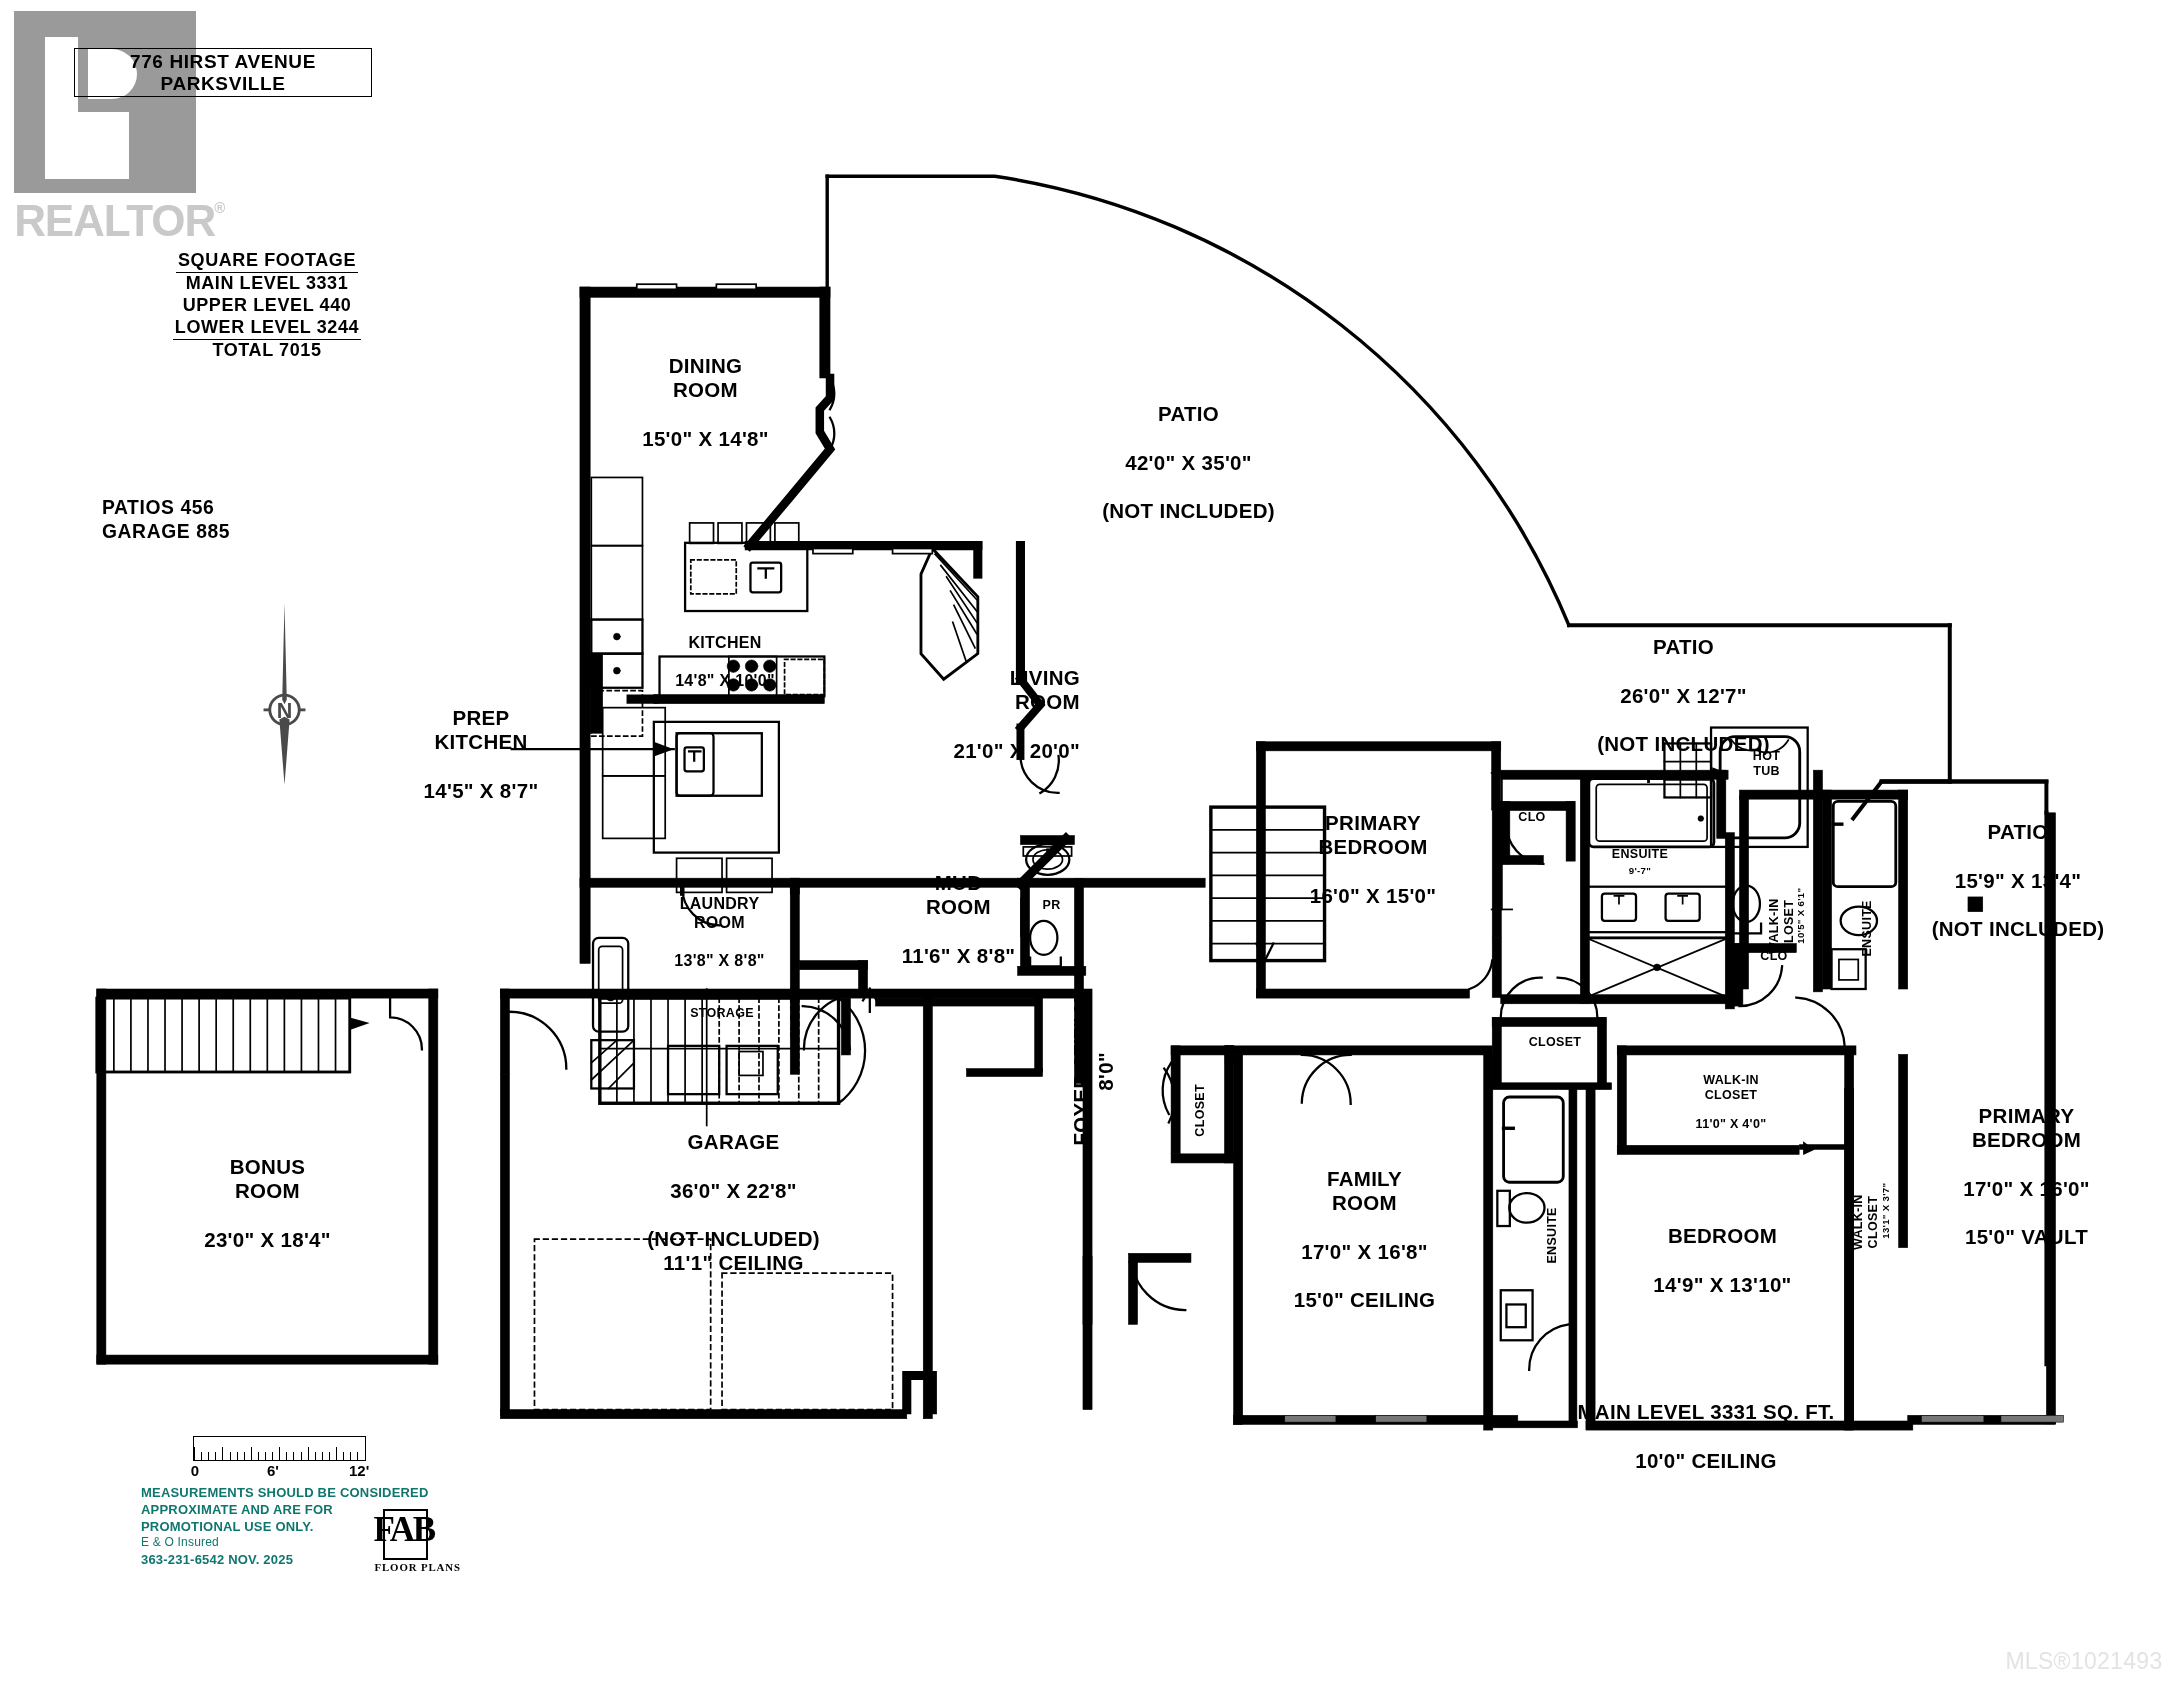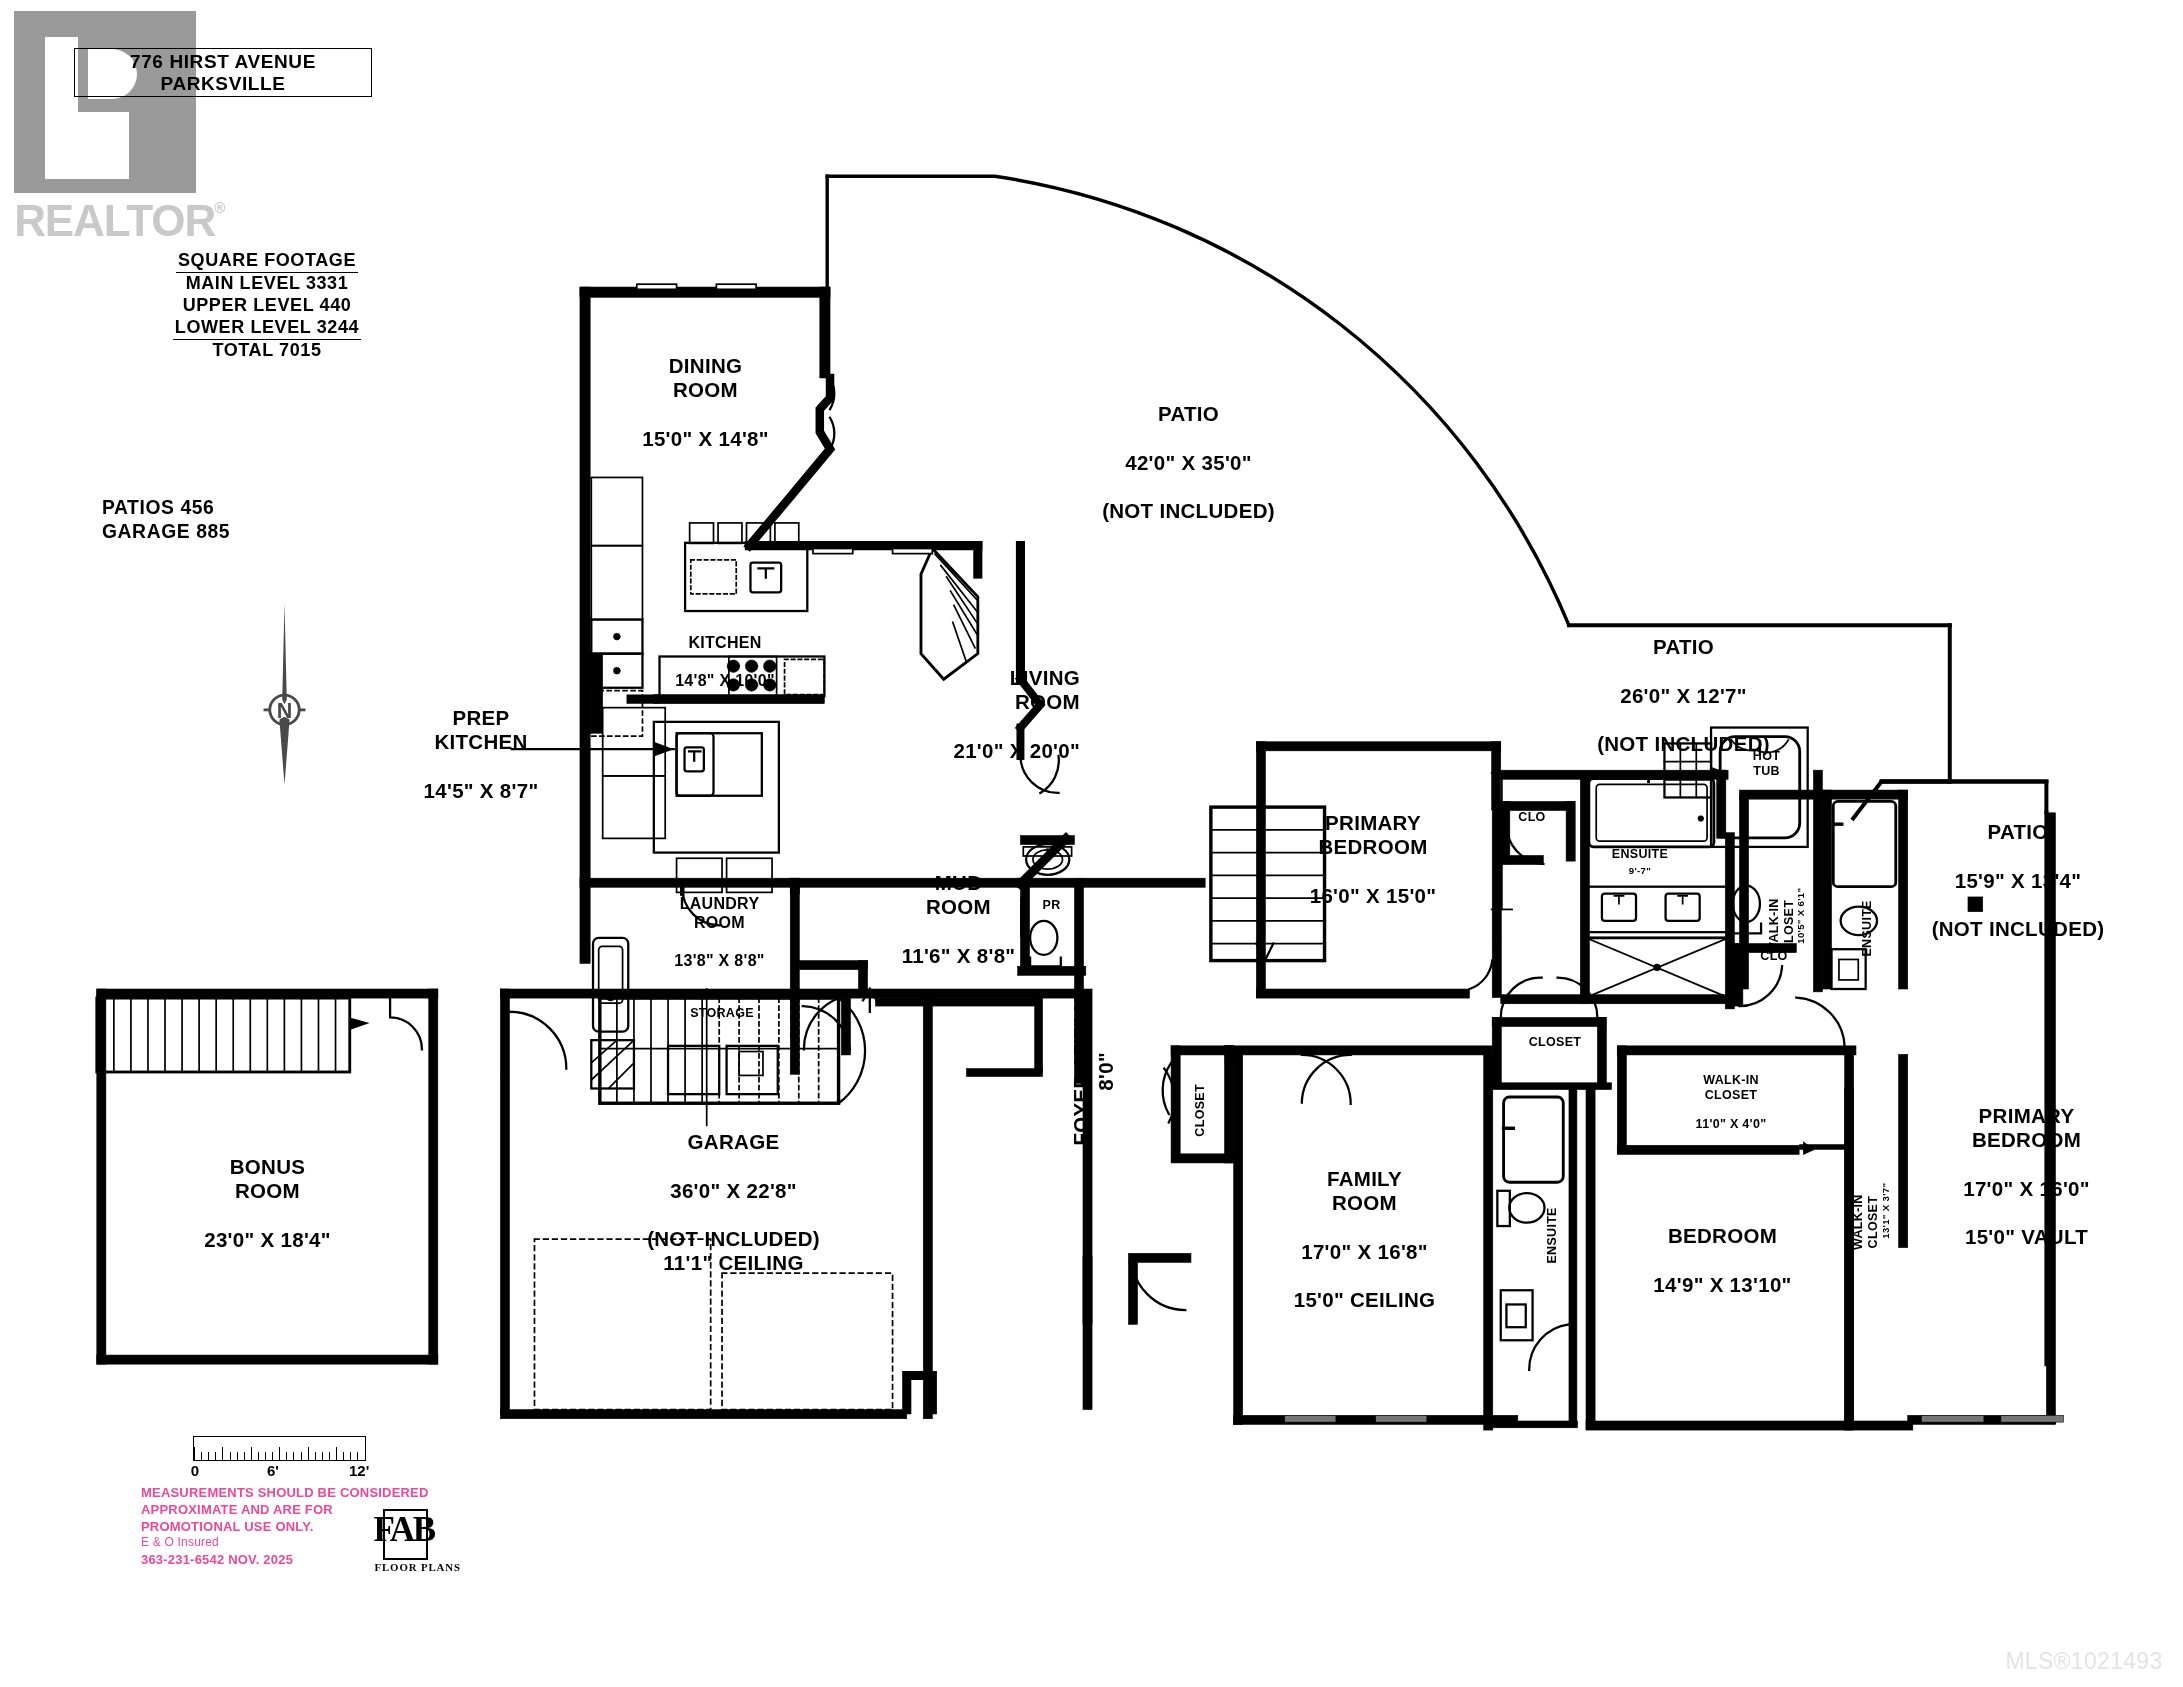--- a/index.html
+++ b/index.html
@@ -45,21 +45,21 @@
 
   
   #compass{position:absolute;left:259px;top:603px;width:51px;height:182px;}
   
   #scalebar{position:absolute;left:193px;top:1436px;width:171px;height:23px;border:1.7px solid #000;}
   #scale-ticks{position:absolute;left:0;top:10.2px;width:100%;height:12.5px;}
   .tick{position:absolute;bottom:0;width:1.1px;background:#000;}
   #scale-nums{position:absolute;left:185px;top:1462px;width:188px;}
   #scale-nums span{position:absolute;font-size:15px;font-weight:700;}
   #disclaimer{position:absolute;left:141px;top:1484px;font-size:13px;font-weight:700;
-      line-height:1.32;letter-spacing:0.2px;color:#ec4899;}
+      line-height:1.32;letter-spacing:0.2px;color:#0f766e;}
   #disclaimer .thin{font-weight:400;font-size:12px;}
   #fab{position:absolute;left:370px;top:1504px;width:108px;height:80px;}
   #fab-box{position:absolute;left:12.5px;top:4.5px;width:41px;height:47px;border:2.3px solid #000;}
   #fab-letters{position:absolute;left:3.4px;top:5.7px;font-size:35px;font-weight:700;
       font-family:"Liberation Serif", serif;letter-spacing:-2.3px;}
   #fab-sub{position:absolute;left:4.5px;top:57px;font-size:10.8px;font-weight:700;letter-spacing:0.9px;
       font-family:"Liberation Serif", serif;}
 
   #mls{position:absolute;right:20.5px;bottom:12.5px;font-size:23px;color:#e3e3e3;font-weight:400;
       font-family:"Liberation Sans", sans-serif;letter-spacing:0.3px;}
@@ -592,20 +592,24 @@
 
   <div class="lbl xs rot90" style="left:1858px;top:1200px;width:142px;margin-left:-71px;">
     <span>WALK-IN
 CLOSET</span>
   </div>
   <div class="lbl xxs rot90" style="left:1886px;top:1205px;width:125px;margin-left:-63px;">13'1" X 3'7"</div>
 
   <div class="lbl xs" style="left:1735px;top:749px;width:63px;">HOT
 TUB</div>
 
+  <div class="lbl md" style="left:1467px;top:1376px;width:478px;">
+    <div>MAIN LEVEL 3331 SQ. FT.</div>
+    <div>10'0" CEILING</div>
+  </div>
 
   <div id="scalebar">
     <div id="scale-ticks">
         <div class="tick" style="left: 0px; height: 12.5px;"></div>
         <div class="tick" style="left: 7.1px; height: 8px;"></div>
         <div class="tick" style="left: 14.2px; height: 8px;"></div>
         <div class="tick" style="left: 21.3px; height: 8px;"></div>
         <div class="tick" style="left: 28.4px; height: 12.5px;"></div>
         <div class="tick" style="left: 36px; height: 8px;"></div>
         <div class="tick" style="left: 43px; height: 8px;"></div>

